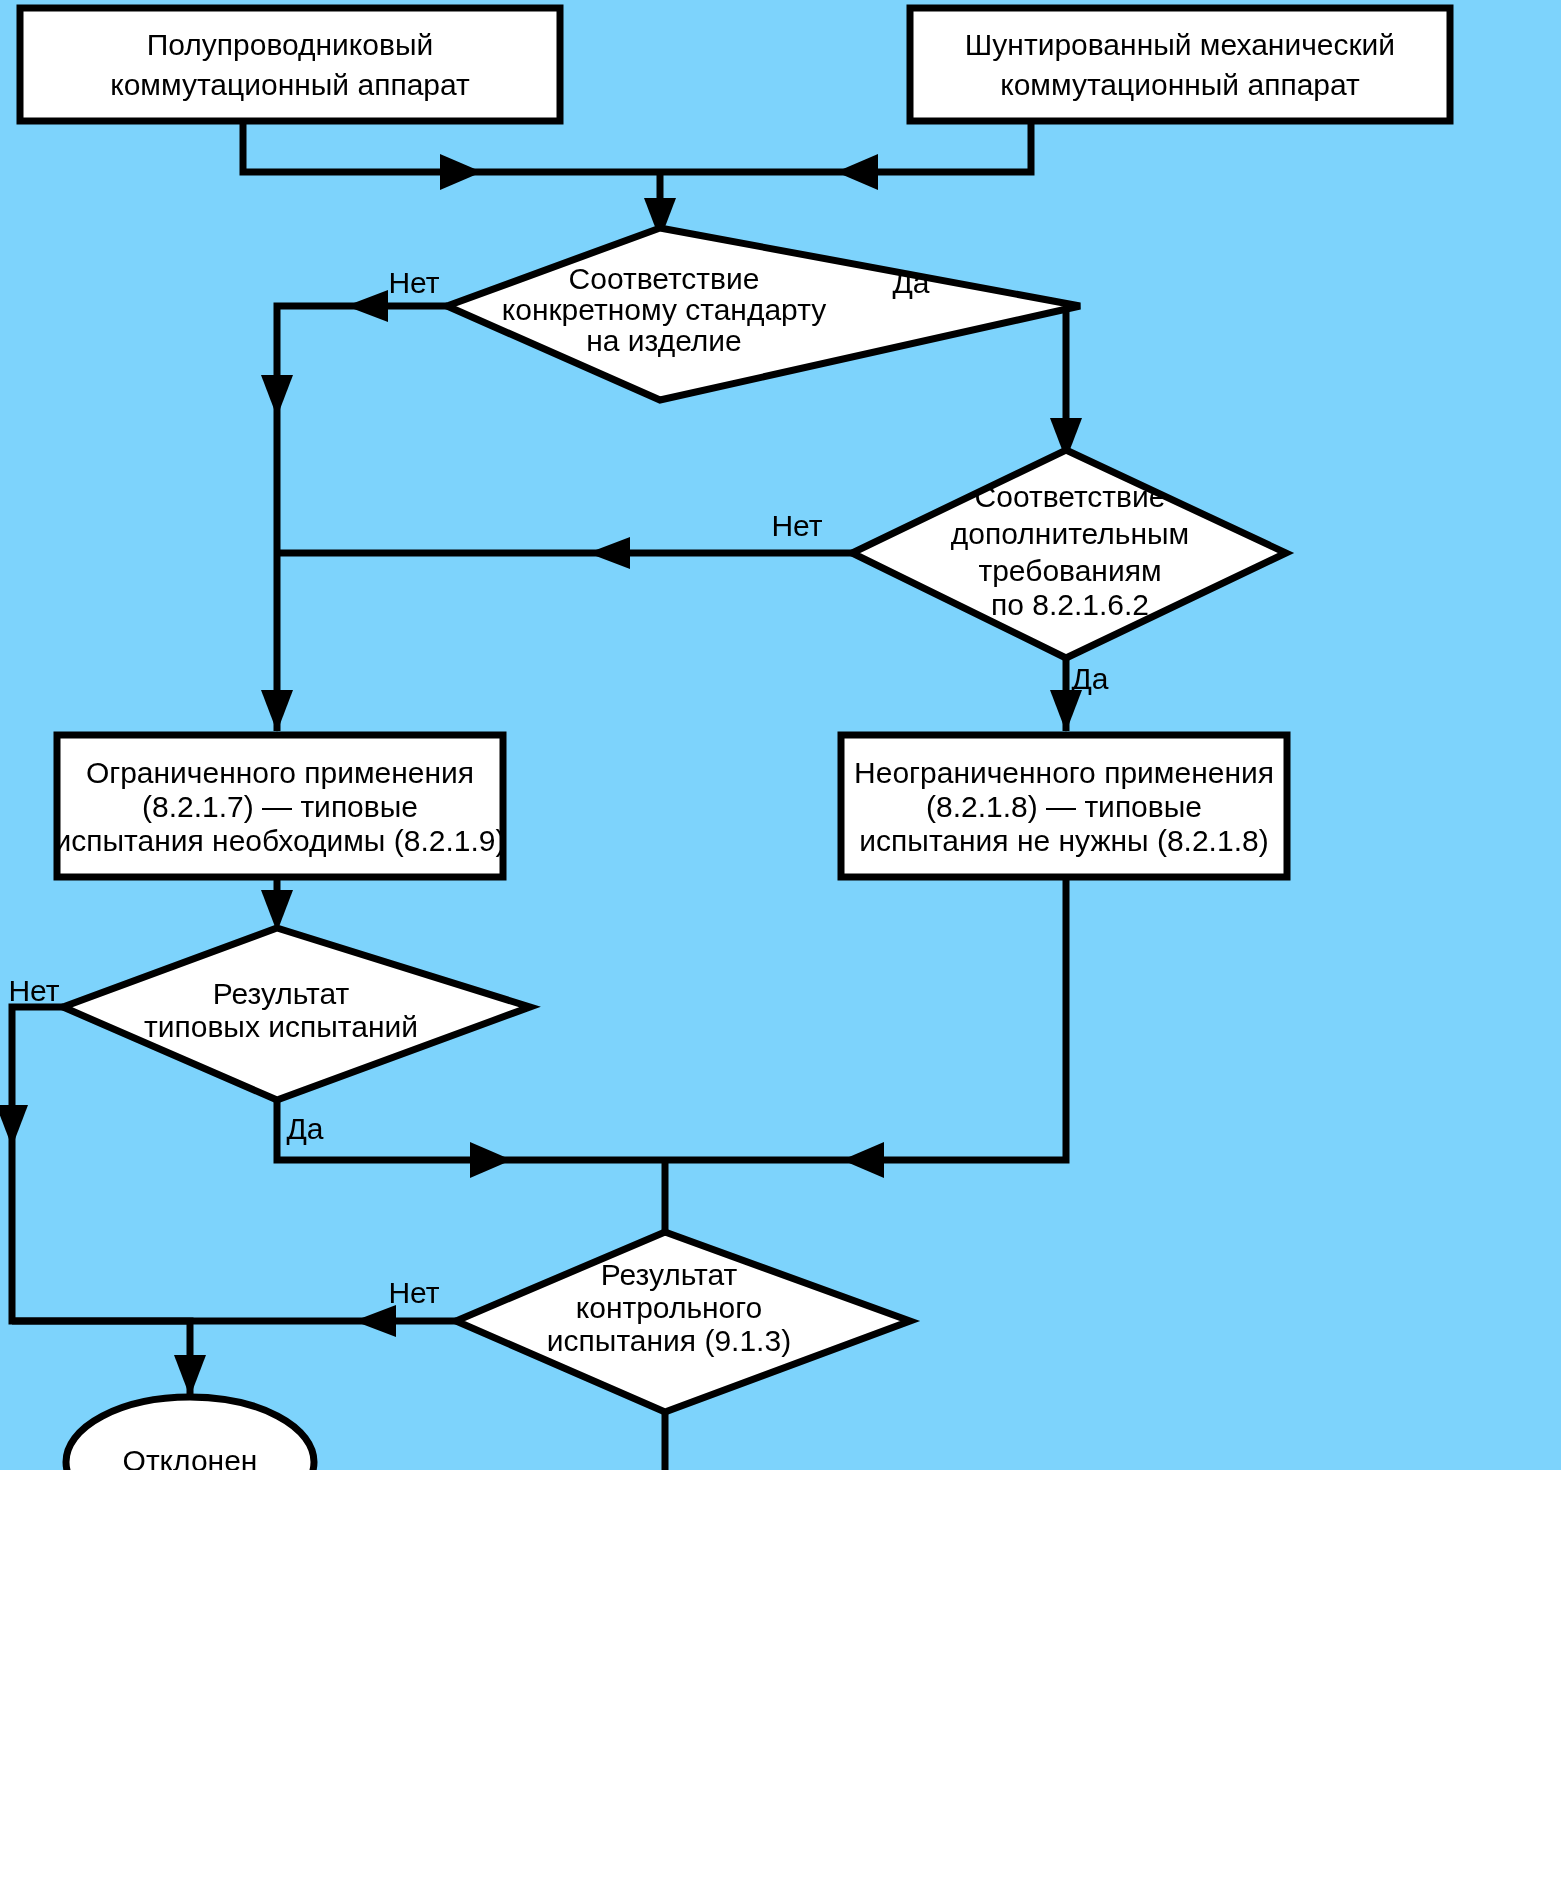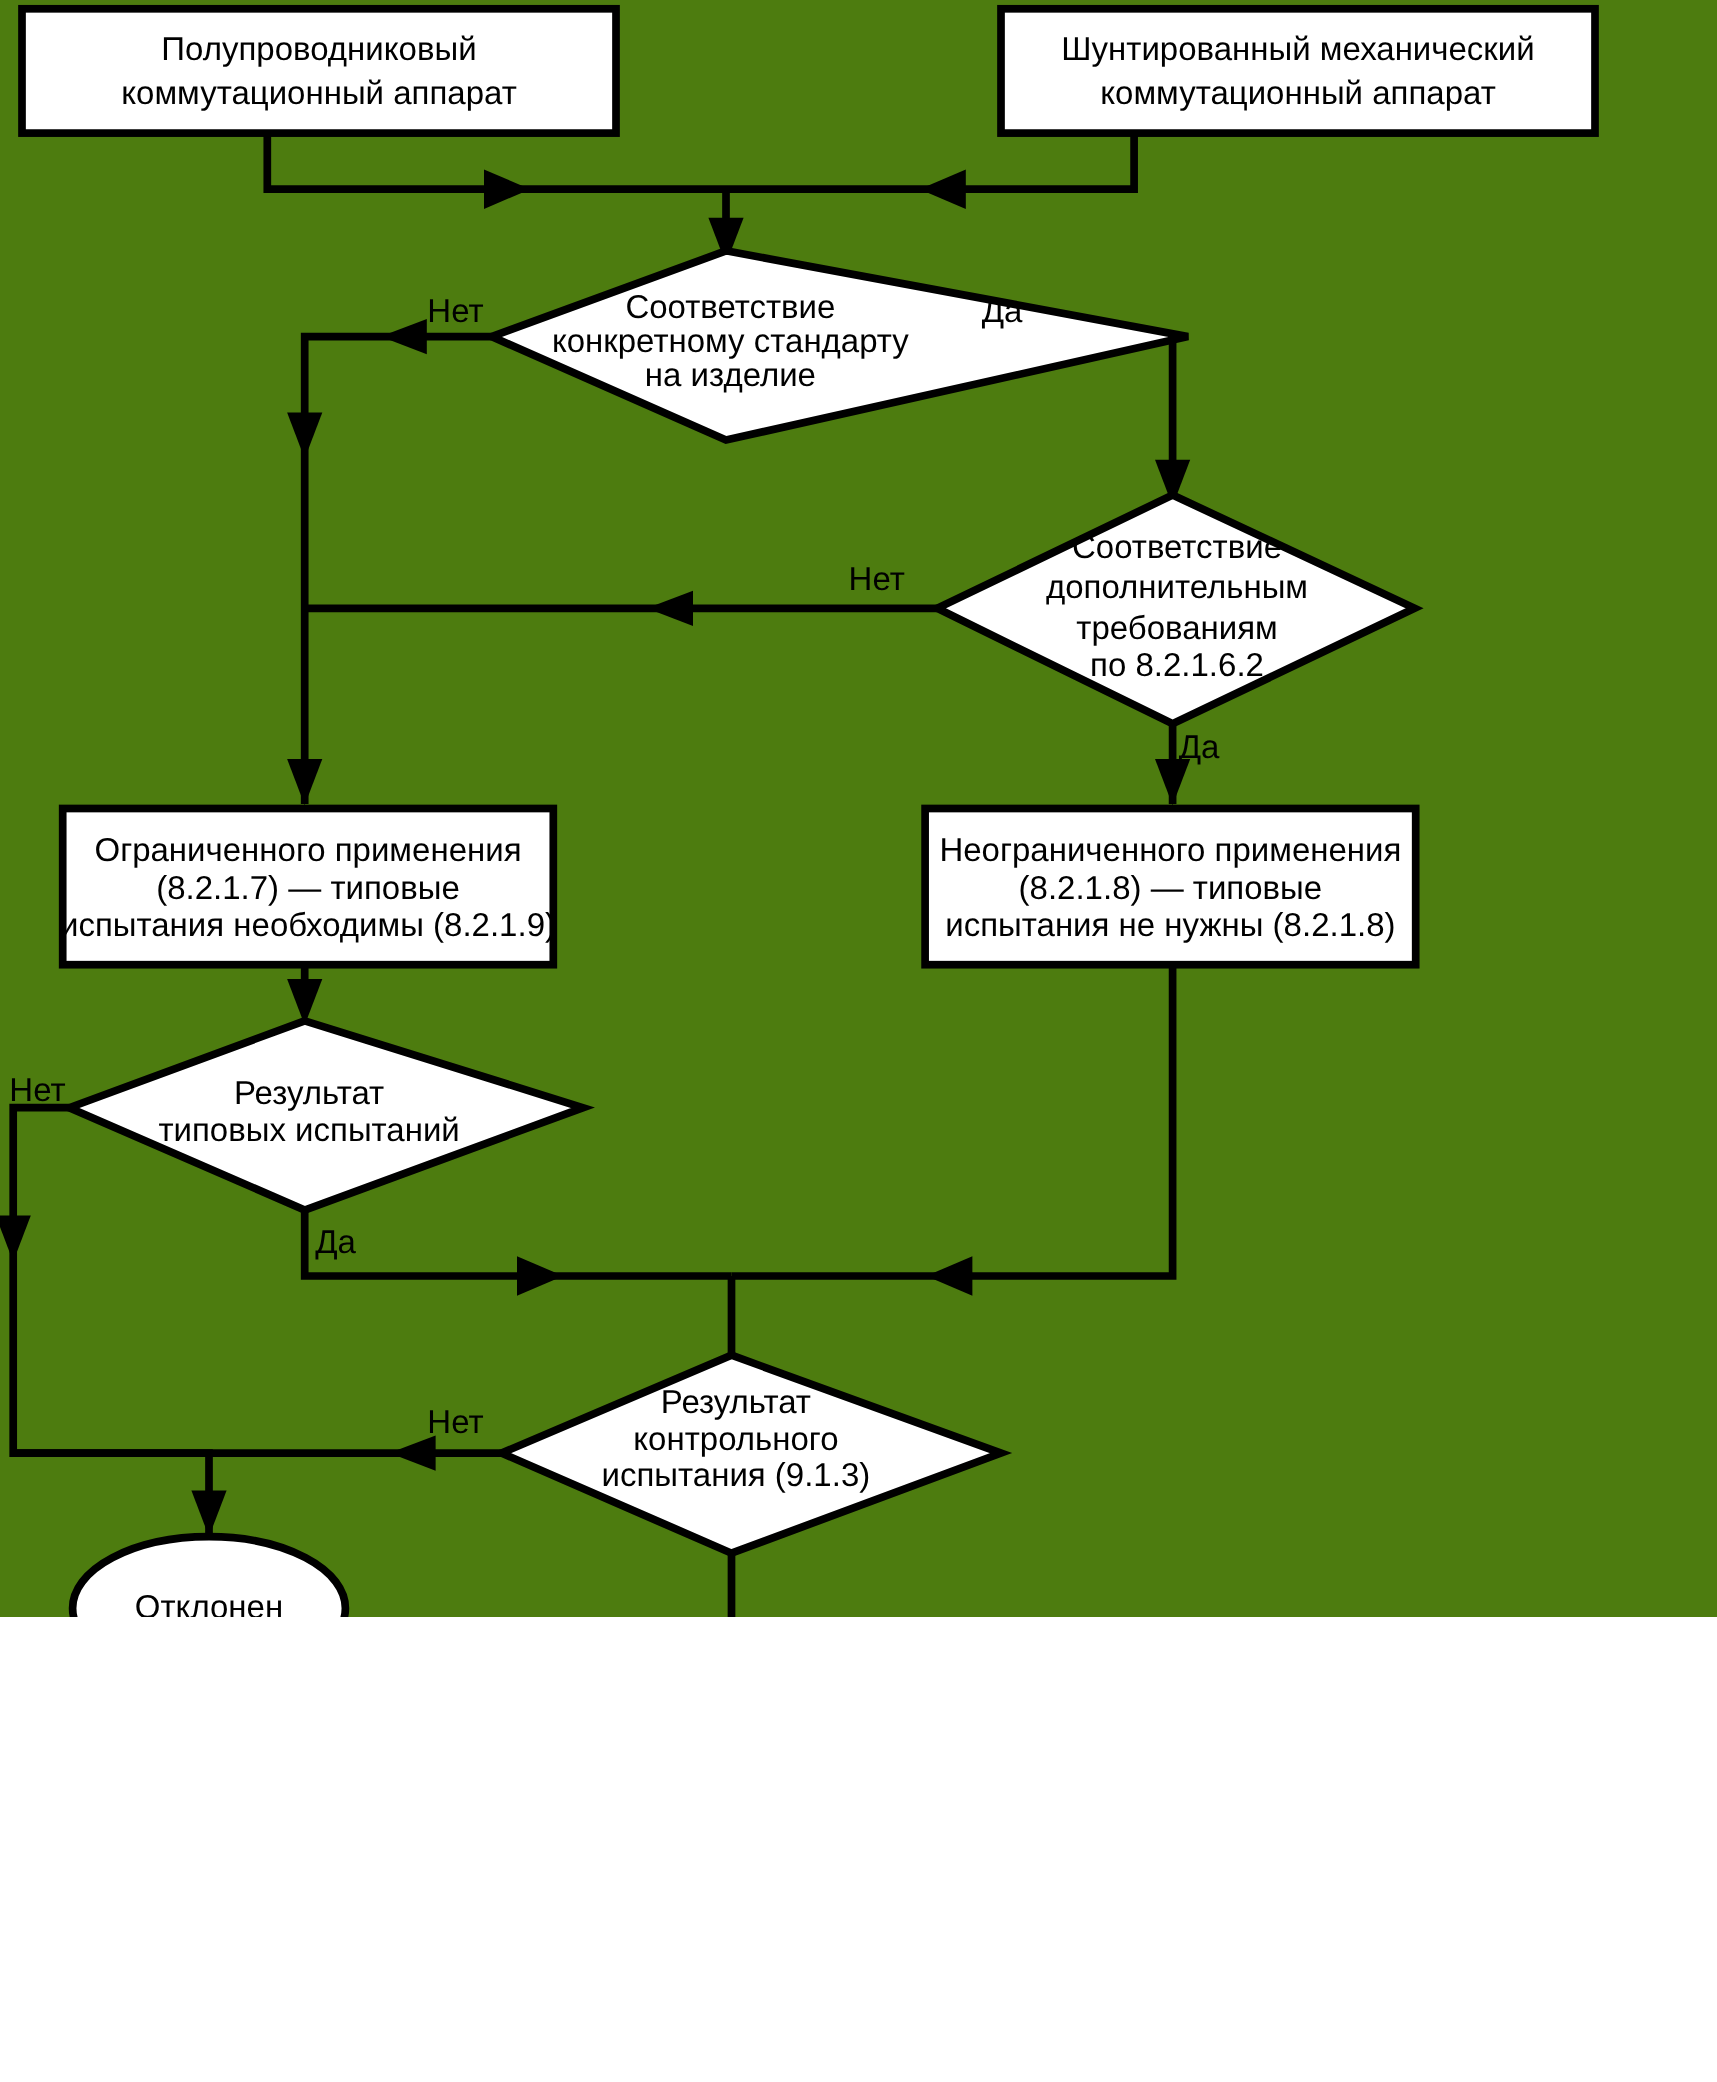--- a/index.html
+++ b/index.html
@@ -7,21 +7,21 @@
     padding: 0;
     background: #ffffff;
   }
   body {
     font-family: "Liberation Sans", sans-serif;
   }
   #flowchart-root {
     position: relative;
     width: 1561px;
     height: 1470px;
-    background: #4d7c0f;
+    background: #7dd3fc;
     overflow: hidden;
   }
   svg#flow-svg {
     display: block;
     width: 1561px;
     height: 1893px;
   }
   .shape-stroke {
     fill: #ffffff;
     stroke: #000000;

